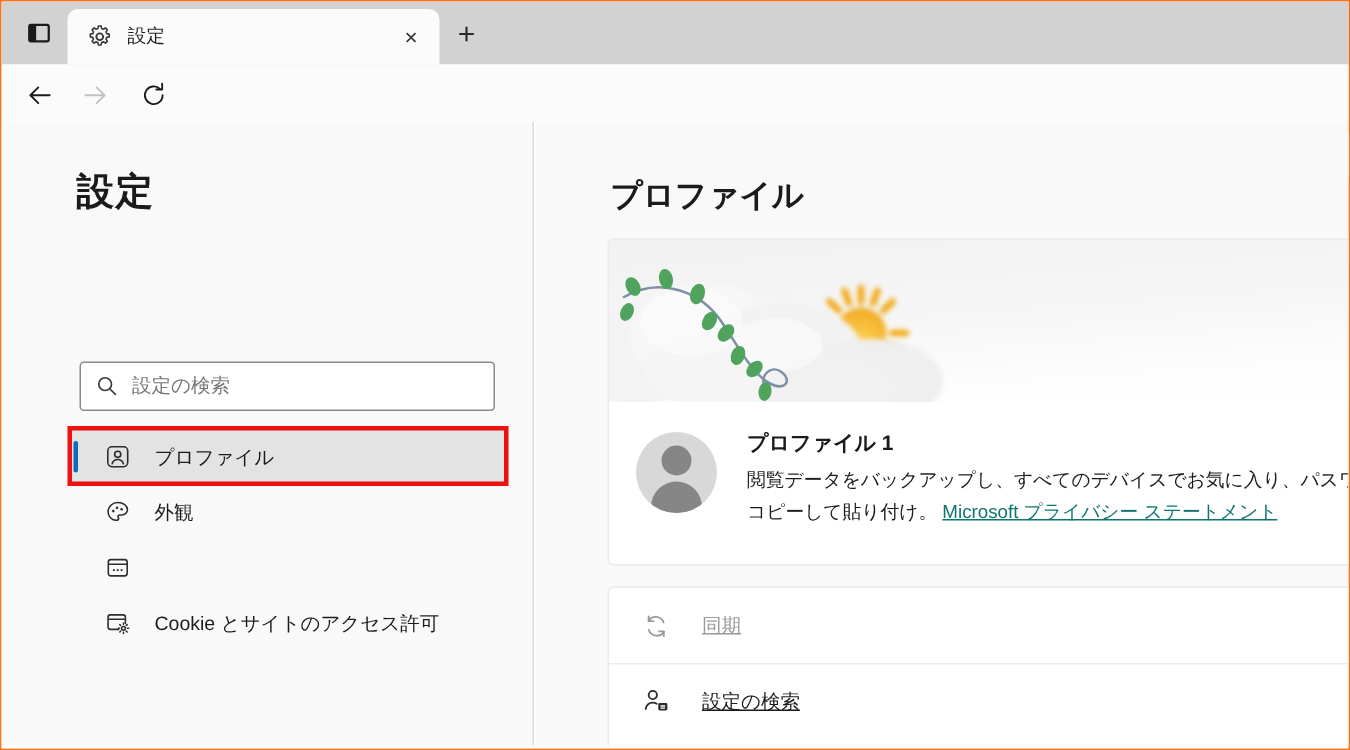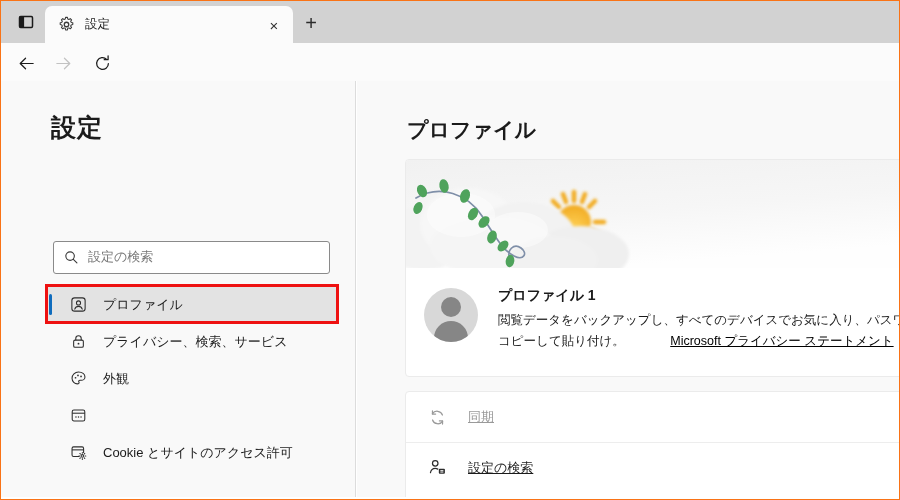--- a/index.html
+++ b/index.html
@@ -182,21 +182,21 @@
   }
   .profile-text { margin-left: 20px; padding-top: 1px; }
   .profile-name {
     font-size: 14px; font-weight: 700; color: #1b1b1b; margin-bottom: 5px;
   }
   .profile-desc {
     font-size: 12.5px; color: #1b1b1b; line-height: 21px;
     white-space: nowrap;
   }
   .profile-link {
-    color: #000000; text-decoration: underline; cursor: pointer; margin-left: 42px;
+    color: #0f766e; text-decoration: underline; cursor: pointer;
   }
 
   .card-list { top: 310px; height: 120px; }
   .list-row {
     display: flex; align-items: center; height: 50px; padding-left: 20px;
     cursor: pointer;
   }
   .list-row + .list-row { border-top: 1px solid #ededed; }
   .list-ico {
     width: 22px; flex: 0 0 auto; display: flex; align-items: center;
@@ -285,30 +285,20 @@
           <span class="nav-ico">
             <svg width="17" height="17" viewBox="0 0 20 20">
               <rect x="2.2" y="2.2" width="15.6" height="15.6" rx="3.2" fill="none" stroke="#2d2d2d" stroke-width="1.25"></rect>
               <circle cx="10" cy="8.1" r="2.4" fill="none" stroke="#2d2d2d" stroke-width="1.25"></circle>
               <path d="M5.6 15.4c.7-2.1 2.4-3.2 4.4-3.2s3.7 1.1 4.4 3.2" fill="none" stroke="#2d2d2d" stroke-width="1.25" stroke-linecap="round"></path>
             </svg>
           </span>
           <span class="nav-label">プロファイル</span>
         </div>
 
-        <div class="nav-item">
-          <span class="nav-ico">
-            <svg width="17" height="17" viewBox="0 0 20 20">
-              <rect x="4.3" y="8.4" width="11.4" height="8.4" rx="1.6" fill="none" stroke="#2d2d2d" stroke-width="1.25"></rect>
-              <path d="M6.8 8.4V6.4a3.2 3.2 0 016.4 0v2" fill="none" stroke="#2d2d2d" stroke-width="1.25"></path>
-              <circle cx="10" cy="12.5" r="1.1" fill="#2d2d2d"></circle>
-            </svg>
-          </span>
-          <span class="nav-label">プライバシー、検索、サービス</span>
-        </div>
 
         <div class="nav-item">
           <span class="nav-ico">
             <svg width="17" height="17" viewBox="0 0 20 20">
               <path d="M10 2.4c-4.2 0-7.6 3.2-7.6 7.3 0 4 3.2 6.6 6.3 6.6 1.5 0 2-.7 2-1.4 0-.6-.5-1-.5-1.6 0-.7.6-1.2 1.4-1.2h1.6c2.4 0 4.4-1.8 4.4-4 0-3.2-3.2-5.7-7.6-5.7z" fill="none" stroke="#2d2d2d" stroke-width="1.25"></path>
               <circle cx="6.5" cy="9.1" r="1" fill="#2d2d2d"></circle>
               <circle cx="9.4" cy="6.4" r="1" fill="#2d2d2d"></circle>
               <circle cx="13" cy="7.6" r="1" fill="#2d2d2d"></circle>
             </svg>
           </span>

